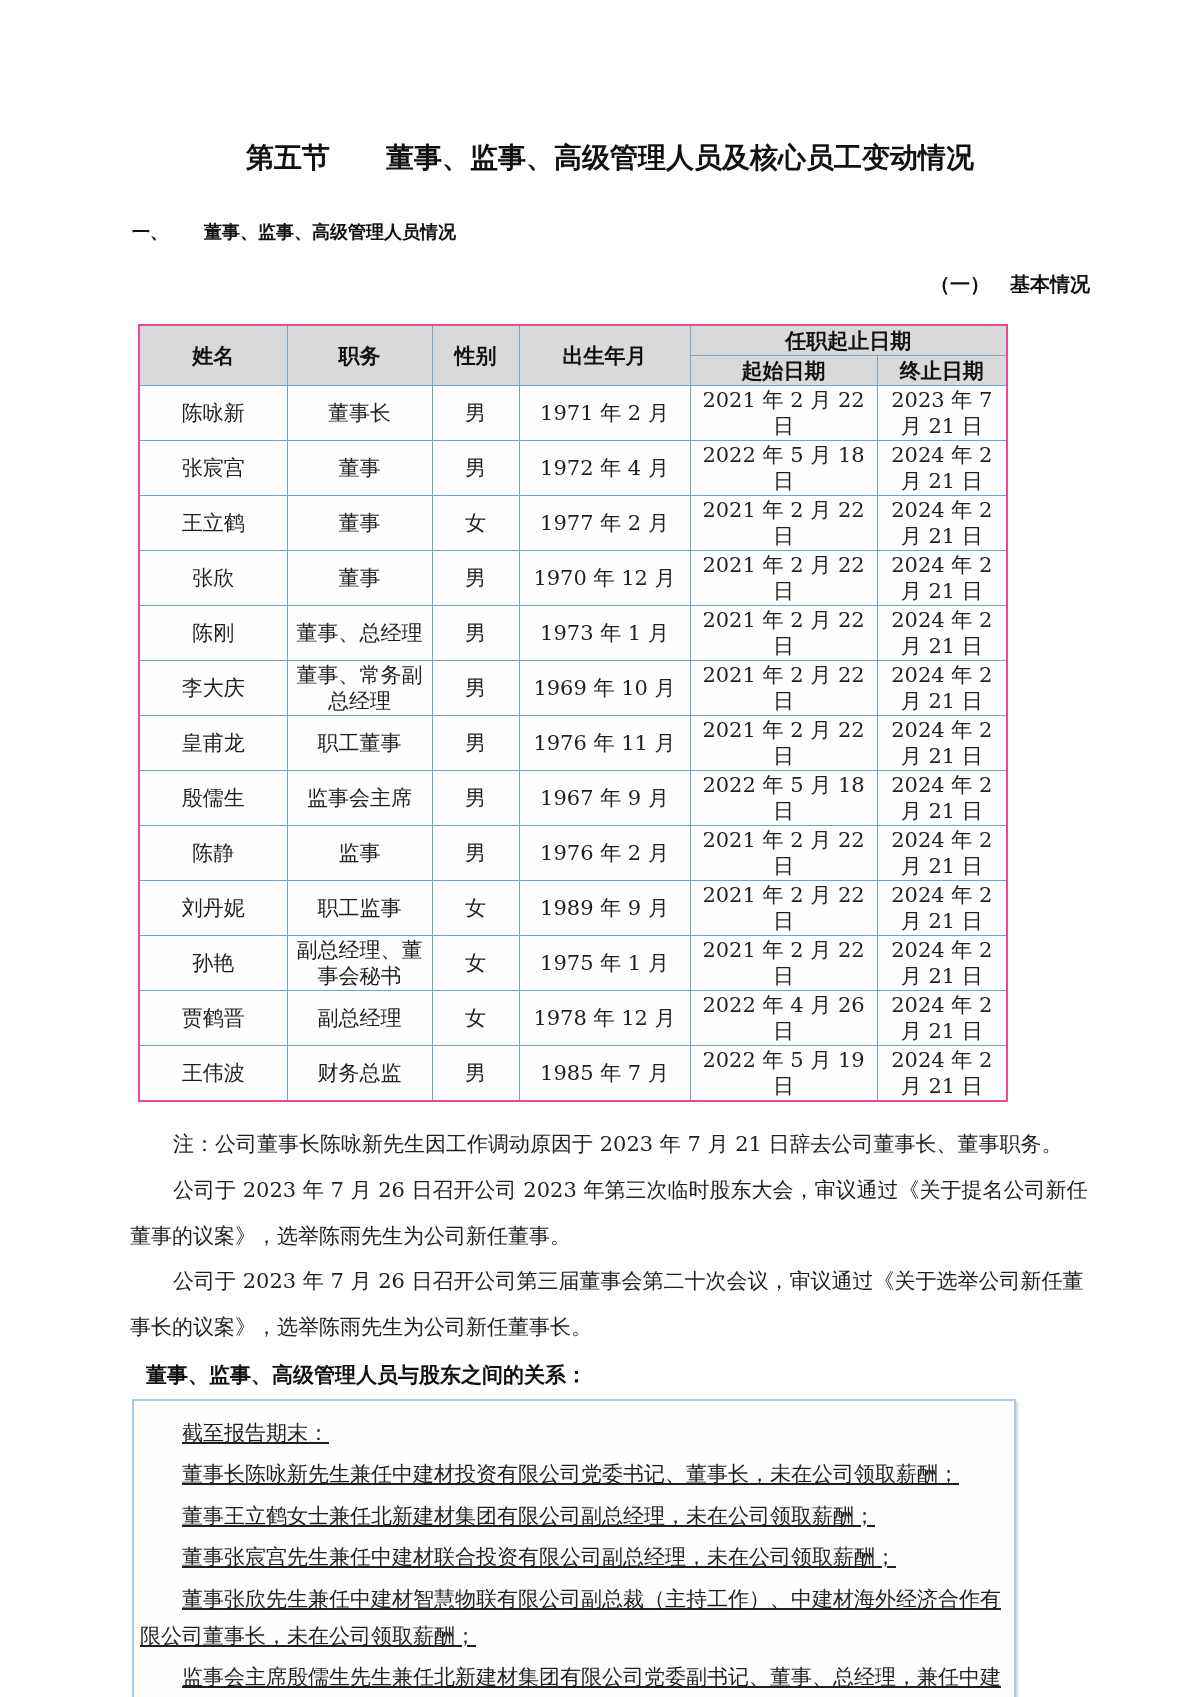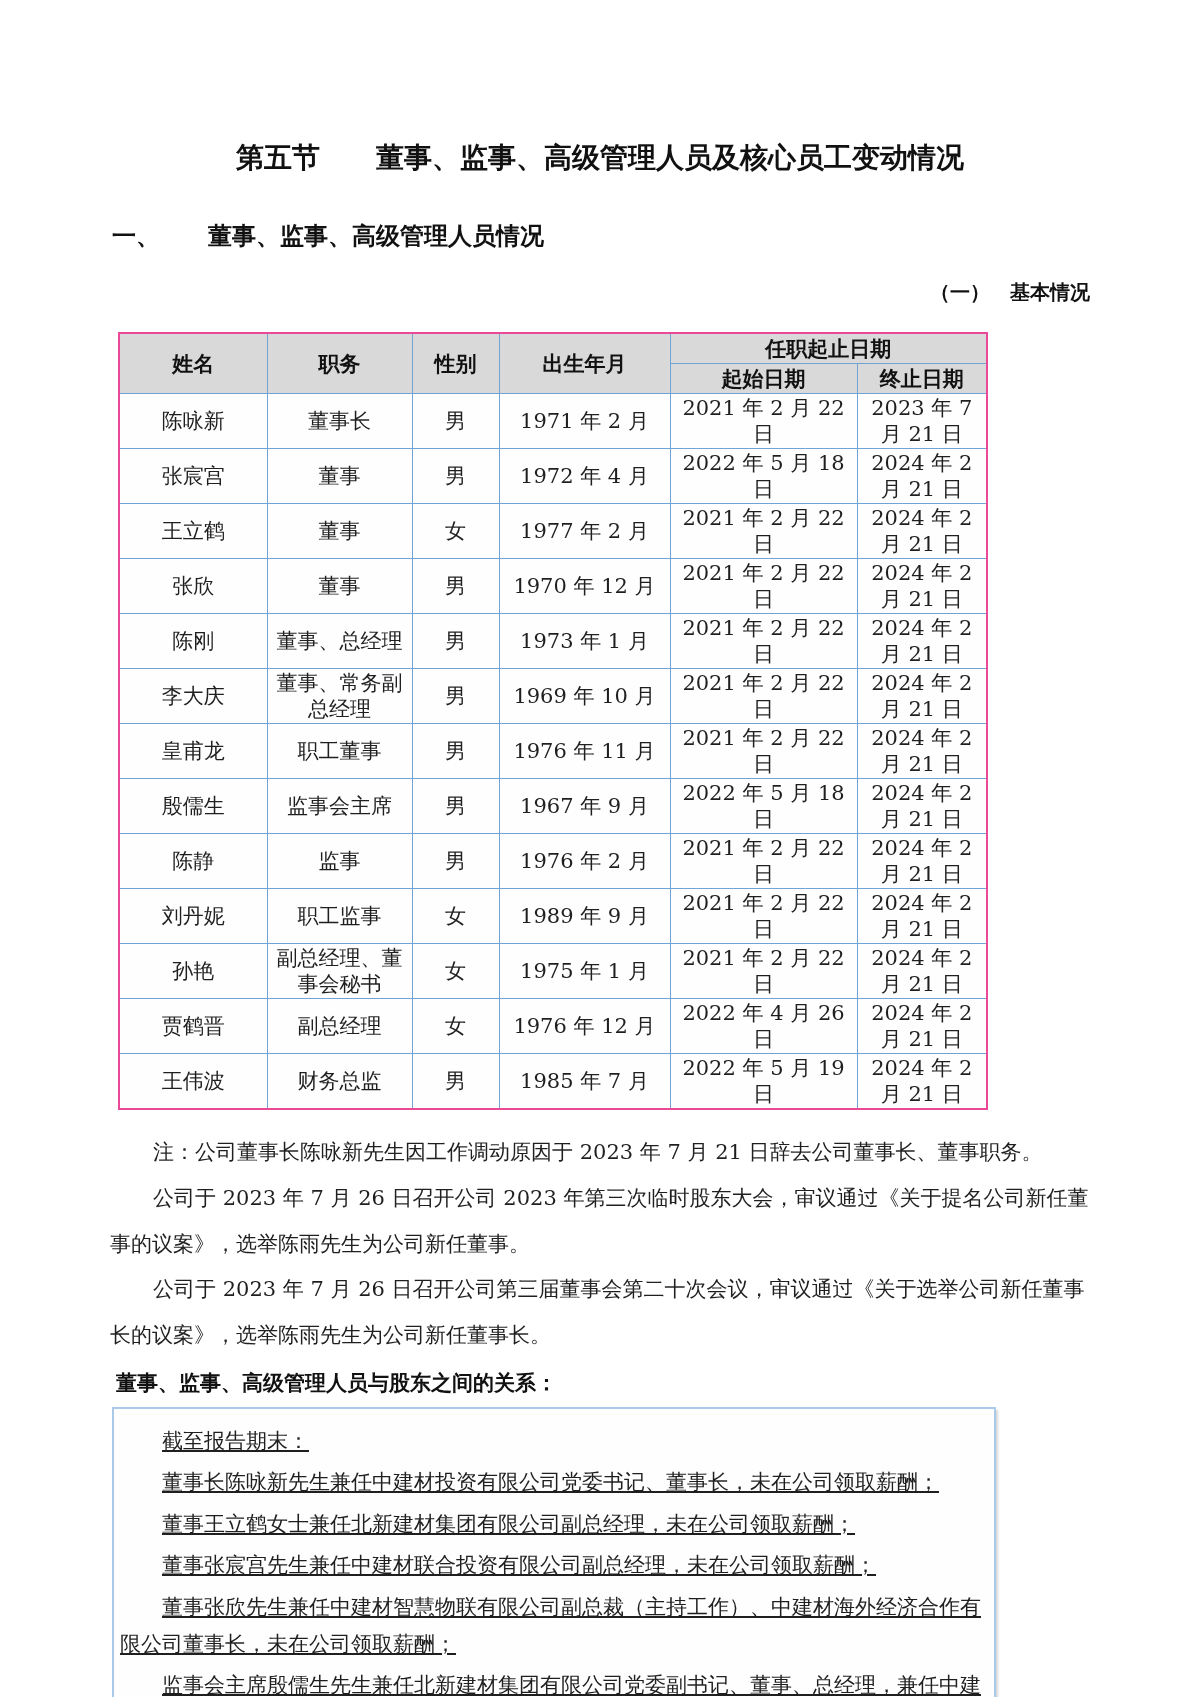--- a/index.html
+++ b/index.html
@@ -5,36 +5,37 @@
   html,body { margin:0; padding:0; background:#e8e8e8; }
   .page {
     position:relative;
     width:1200px; height:1697px;
     margin:0 auto;
     background:#ffffff;
     color:#1f1f1f;
     font-family:"DejaVu Serif","Liberation Serif",serif;
     overflow:hidden;
     box-sizing:border-box;
+    padding-left:20px;
   }
   .content { padding:142px 110px 0 110px; }
 
   .doc-title {
     font-family:"DejaVu Sans","Liberation Sans",sans-serif;
     font-weight:bold;
     font-size:28px;
     line-height:1.15;
     text-align:center;
     margin:0 0 0 0;
     color:#111;
   }
   .h-section {
     font-family:Liberation Sans, sans-serif;
     font-weight:bold;
-    font-size:24px;
+    font-size:18px;
     margin:46px 0 0 2px;
     color:#111;
   }
   .h-subsection {
     font-family:"DejaVu Sans","Liberation Sans",sans-serif;
     font-weight:bold;
     font-size:20px;
     margin:27px 0 0 2px;
     color:#111;
     text-align:right;
@@ -71,21 +72,21 @@
   col.c-start  { width:187px; }
   col.c-end    { width:130px; }
 
   .body-text { margin-top:20px; font-size:21px; line-height:2.18; }
   .body-text p { margin:0; text-indent:2.05em; }
 
   .h-relations {
     font-family:"DejaVu Sans","Liberation Sans",sans-serif;
     font-weight:bold;
     font-size:21px;
-    margin:10px 0 0 6px;
+    margin:10px 0 0 16px;
     color:#111;
   }
 
   .relations-box {
     margin:10px 0 0 2px;
     width:884px;
     box-sizing:border-box;
     border:2px solid #a9cbe9;
     box-shadow:2px 3px 2px rgba(140,140,140,0.35);
     padding:10px 6px 14px 6px;
@@ -219,21 +220,21 @@
             <td>副总经理、董事会秘书</td>
             <td>女</td>
             <td>1975 年 1 月</td>
             <td>2021 年 2 月 22 日</td>
             <td>2024 年 2 月 21 日</td>
           </tr>
           <tr>
             <td>贾鹤晋</td>
             <td>副总经理</td>
             <td>女</td>
-            <td>1976 年 12 月</td>
+            <td>1978 年 12 月</td>
             <td>2022 年 4 月 26 日</td>
             <td>2024 年 2 月 21 日</td>
           </tr>
           <tr>
             <td>王伟波</td>
             <td>财务总监</td>
             <td>男</td>
             <td>1985 年 7 月</td>
             <td>2022 年 5 月 19 日</td>
             <td>2024 年 2 月 21 日</td>

